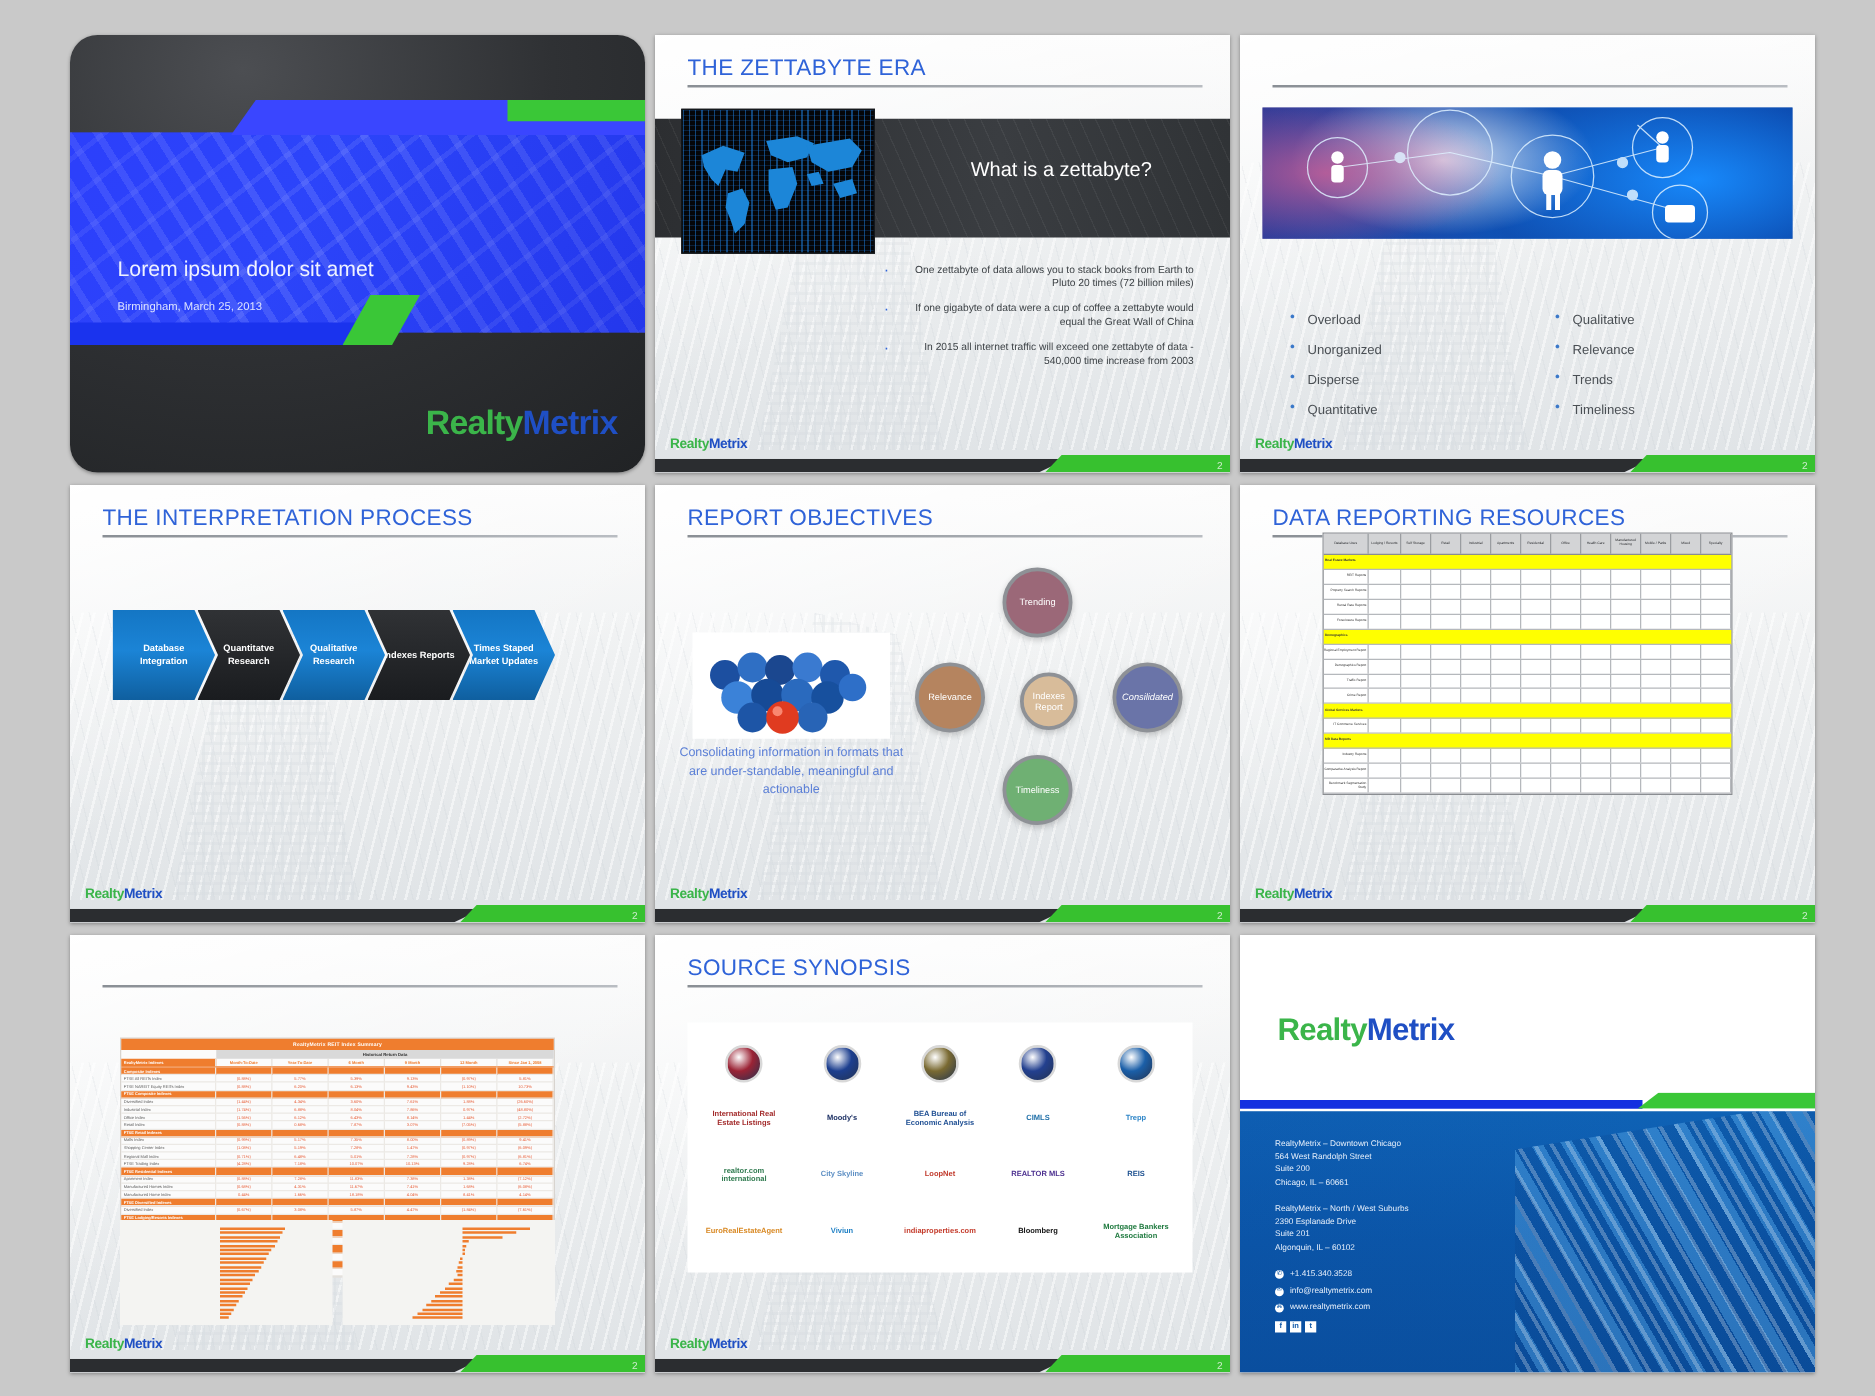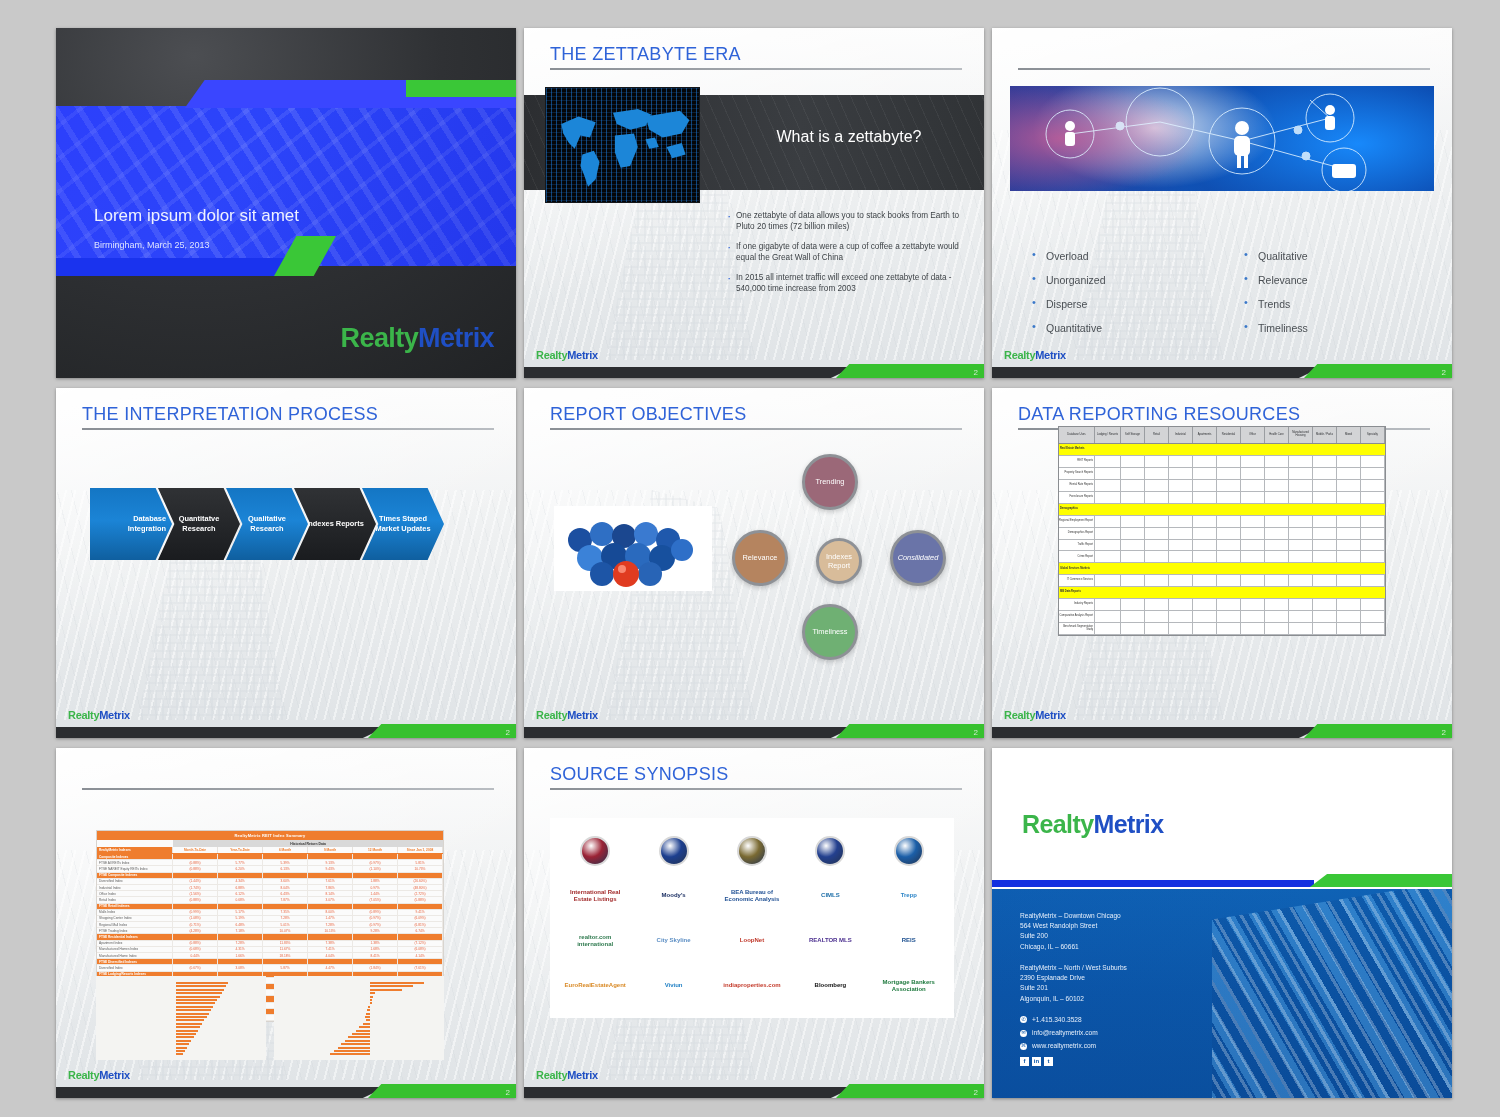--- a/index.html
+++ b/index.html
@@ -64,21 +64,21 @@
   .footbar .pgnum{
     position:absolute; right:6px; bottom:1px; font-size:8px; color:#cfeccd;
   }
   .logo-foot{
     position:absolute; left:12px; bottom:17px; font-size:11px; font-weight:700;
     letter-spacing:-.3px;
   }
   .lg-g{ color:#3bb54a; } .lg-b{ color:#1f4fc4; }
 
   
-  .s1 { background: radial-gradient(120% 130% at 30% 8%, #4c4e52 0%, #2f3134 45%, #1e2022 100%); }
+  .s1 { background: radial-gradient(120% 130% at 30% 8%, #4c4e52 0%, #2f3134 45%, #1e2022 100%); border-radius: 22px; }
   .s1 .band {
     position:absolute; left:0; right:0; top:78px; height:160px;
     background:
       linear-gradient(115deg, rgba(44,64,255,.62) 0%, rgba(44,74,255,.48) 40%, rgba(30,50,230,.62) 100%),
       repeating-linear-gradient(58deg, rgba(255,255,255,.22) 0 6px, rgba(255,255,255,0) 6px 20px),
       repeating-linear-gradient(-38deg, rgba(255,255,255,.16) 0 4px, rgba(255,255,255,0) 4px 26px),
       #2c3ff5;
   }
   .s1 .band:before{
     content:""; position:absolute; left:28%; top:-26px; width:72%; height:28px;
@@ -120,22 +120,22 @@
     background-image:
       repeating-linear-gradient(to right, rgba(28,120,210,.55) 0 1px, rgba(0,0,0,0) 1px 5px),
       repeating-linear-gradient(to bottom, rgba(18,80,150,.35) 0 1px, rgba(0,0,0,0) 1px 4px);
   }
   .s2 .mapbox svg{ position:absolute; inset:0; width:100%; height:100%; }
   .s2 .qtext{
     position:absolute; left:200px; top:100px; width:250px; text-align:center;
     font-size:16px; color:#fff; font-weight:400;
   }
   .s2 .bullets{
-    position:absolute; left:203px; top:182px; width:248px;
-    font-size:8.2px; line-height:1.35; color:#3e4347;
+    position:absolute; left:183px; top:182px; width:248px;
+    font-size:8.2px; line-height:1.35; color:#3e4347;text-align:right;
   }
   .s2 .bullets li{ list-style:none; margin-bottom:9px; padding-left:9px; position:relative; }
   .s2 .bullets li:before{
     content:"·"; position:absolute; left:0; top:-3px; color:#2f63d8; font-size:13px;
   }
 
   
   .s3 .hero{
     position:absolute; left:18px; top:58px; width:424px; height:105px;
     background:
@@ -159,21 +159,21 @@
   
   .s4 .chev-wrap{ position:absolute; left:34px; top:100px; display:flex; }
   .chev{
     position:relative; width:82px; height:72px;
     display:flex; align-items:center; justify-content:center;
     text-align:center; color:#fff; font-size:7.4px; line-height:1.35; font-weight:700;
     clip-path: polygon(0 0, 80% 0, 100% 50%, 80% 100%, 0 100%, 20% 50%);
     margin-left:-14px;
     filter: drop-shadow(2px 3px 3px rgba(0,0,0,.32));
   }
-  .chev:first-child{ margin-left:0; clip-path: polygon(0 0, 80% 0, 100% 50%, 80% 100%, 0 100%); text-align: right; }
+  .chev:first-child{ margin-left:0; clip-path: polygon(0 0, 80% 0, 100% 50%, 80% 100%, 0 100%); }
   .chev.blue{ background:linear-gradient(180deg,#1476c4 0%, #1b84d6 45%, #0f5f9f 100%); }
   .chev.dark{ background:linear-gradient(180deg,#303235 0%, #242629 55%, #1a1c1f 100%); }
   .chev span{ padding:0 6px; position:relative; z-index:2; }
 
   
   .s5 .marbles{
     position:absolute; left:30px; top:118px; width:158px; height:85px;
     background:#fff; overflow:hidden;
   }
   .s5 .marbles svg{ width:100%; height:100%; }
@@ -454,20 +454,21 @@
           <circle cx="84" cy="50" r="13" fill="#2a6abe"></circle>
             <circle cx="108" cy="52" r="13" fill="#17509e"></circle>
           <circle cx="128" cy="44" r="11" fill="#2e6fc8"></circle>
           <circle cx="48" cy="68" r="12" fill="#1d55a6"></circle>
             <circle cx="96" cy="68" r="12" fill="#2864b6"></circle>
           <circle cx="72" cy="68" r="13" fill="#e03b20"></circle>
           <circle cx="68" cy="63" r="4" fill="#ff9b84" opacity=".8"></circle>
         </g>
       </svg>
     </div>
+    <div class="cap">Consolidating information in formats that are under-standable, meaningful and actionable</div>
 
     <div class="bubble" style="left:278px;top:66px;width:56px;height:56px;background:#9b6878;">
       <span>Trending</span>
     </div>
     <div class="bubble" style="left:208px;top:142px;width:56px;height:56px;background:#b5845f;">
       <span>Relevance</span>
     </div>
     <div class="bubble" style="left:292px;top:150px;width:46px;height:46px;background:#d8bc9a;">
       <span>Indexes Report</span>
     </div>

